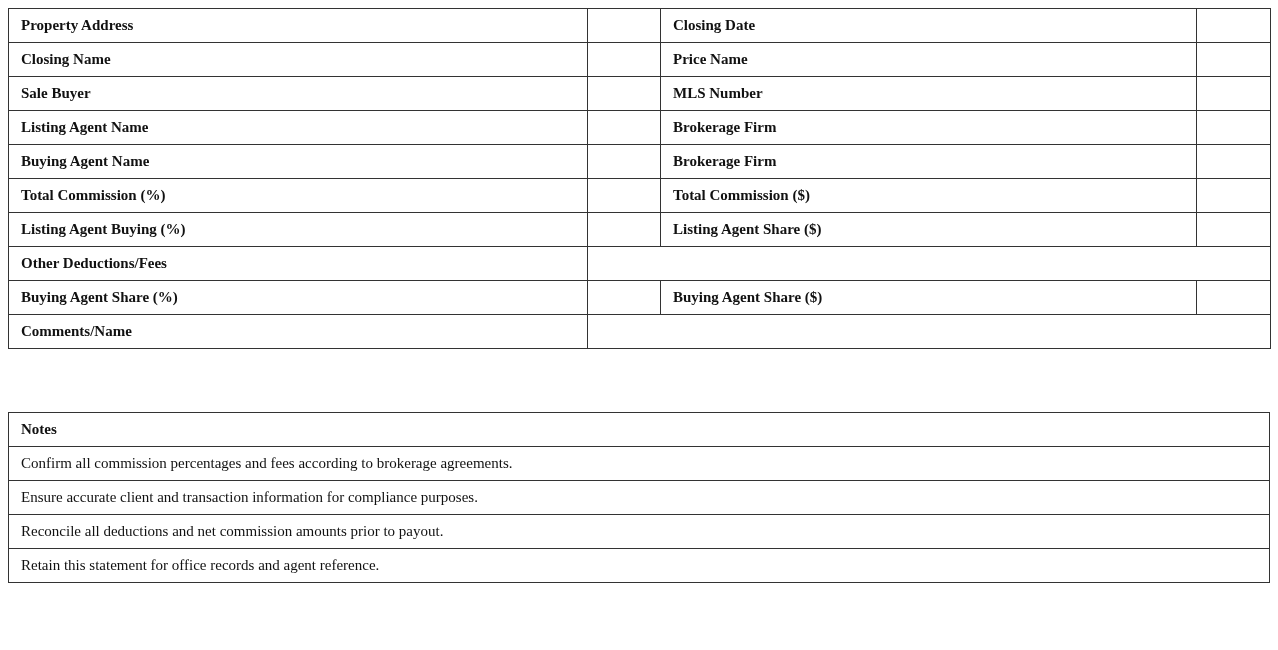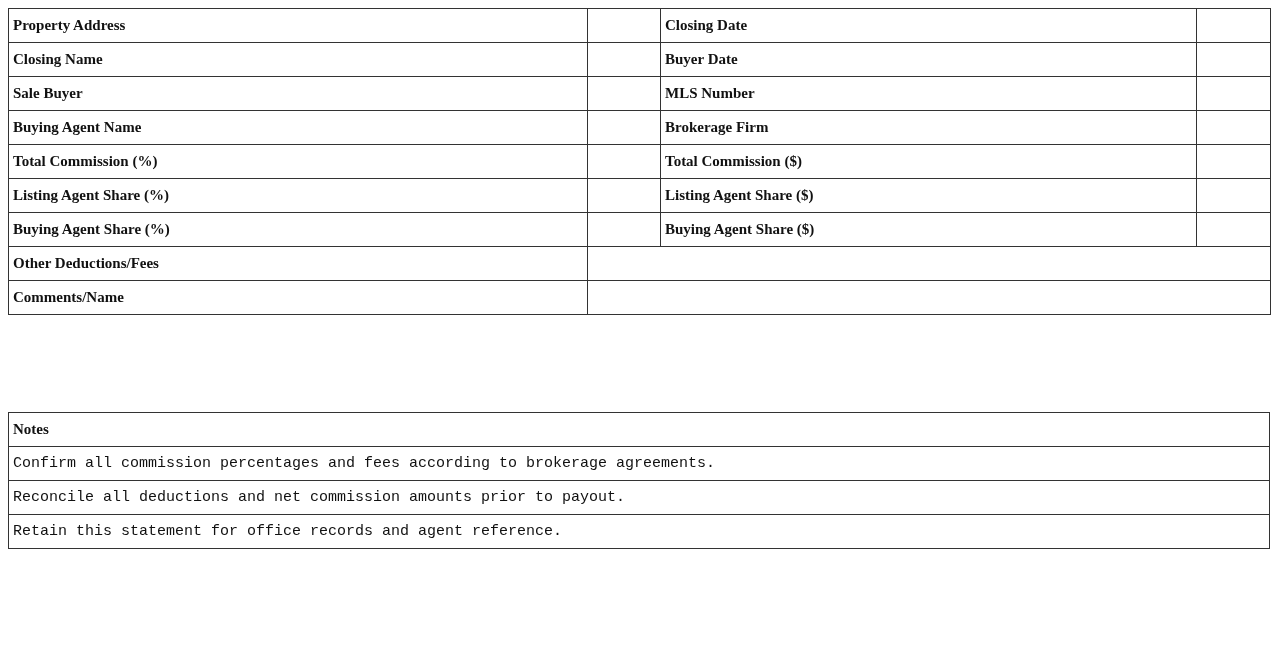--- a/index.html
+++ b/index.html
@@ -16,21 +16,21 @@
       position: relative;
     }
     table {
       border-collapse: collapse;
       position: absolute;
       left: 8px;
       table-layout: fixed;
     }
     td {
       border: 1px solid #333333;
-      padding: 0 4px;
+      padding: 0 12px;
       height: 34px;
       font-size: 15px;
       vertical-align: middle;
       box-sizing: border-box;
       white-space: nowrap;
     }
     .main-table {
       top: 8px;
       width: 1262px;
     }
@@ -43,21 +43,20 @@
     .notes-table {
       top: 412px;
       width: 1262px;
     }
     .notes-table td.head {
       font-weight: bold;
       margin-top: 24px;
     }
     .notes-table td.note {
       font-weight: normal;
-      font-family: Liberation Mono, monospace;
     }
   </style>
 </head>
 <body>
 
 <table class="main-table">
   <colgroup>
     <col style="width:579px">
     <col style="width:73px">
     <col style="width:536px">
@@ -66,72 +65,81 @@
   <tbody>
     <tr>
       <td class="label">Property Address</td>
       <td class="value"></td>
       <td class="label">Closing Date</td>
       <td class="value"></td>
     </tr>
     <tr>
       <td class="label">Closing Name</td>
       <td class="value"></td>
-      <td class="label">Buyer Date</td>
+      <td class="label">Price Name</td>
       <td class="value"></td>
     </tr>
     <tr>
       <td class="label">Sale Buyer</td>
       <td class="value"></td>
       <td class="label">MLS Number</td>
+      <td class="value"></td>
+    </tr>
+    <tr>
+      <td class="label">Listing Agent Name</td>
+      <td class="value"></td>
+      <td class="label">Brokerage Firm</td>
       <td class="value"></td>
     </tr>
     <tr>
       <td class="label">Buying Agent Name</td>
       <td class="value"></td>
       <td class="label">Brokerage Firm</td>
       <td class="value"></td>
     </tr>
     <tr>
       <td class="label">Total Commission (%)</td>
       <td class="value"></td>
       <td class="label">Total Commission ($)</td>
       <td class="value"></td>
     </tr>
     <tr>
-      <td class="label">Listing Agent Share (%)</td>
+      <td class="label">Listing Agent Buying (%)</td>
       <td class="value"></td>
       <td class="label">Listing Agent Share ($)</td>
       <td class="value"></td>
+    </tr>
+    <tr>
+      <td class="label">Other Deductions/Fees</td>
+      <td class="value" colspan="3"></td>
     </tr>
     <tr>
       <td class="label">Buying Agent Share (%)</td>
       <td class="value"></td>
       <td class="label">Buying Agent Share ($)</td>
       <td class="value"></td>
-    </tr>
-    <tr>
-      <td class="label">Other Deductions/Fees</td>
-      <td class="value" colspan="3"></td>
     </tr>
     <tr>
       <td class="label">Comments/Name</td>
       <td class="value" colspan="3"></td>
     </tr>
   </tbody>
 </table>
 
 <table class="notes-table">
   <tbody>
     <tr>
       <td class="head">Notes</td>
     </tr>
     <tr>
       <td class="note">Confirm all commission percentages and fees according to brokerage agreements.</td>
     </tr>
     <tr>
+      <td class="note">Ensure accurate client and transaction information for compliance purposes.</td>
+    </tr>
+    <tr>
       <td class="note">Reconcile all deductions and net commission amounts prior to payout.</td>
     </tr>
     <tr>
       <td class="note">Retain this statement for office records and agent reference.</td>
     </tr>
   </tbody>
 </table>
 
 </body></html>

